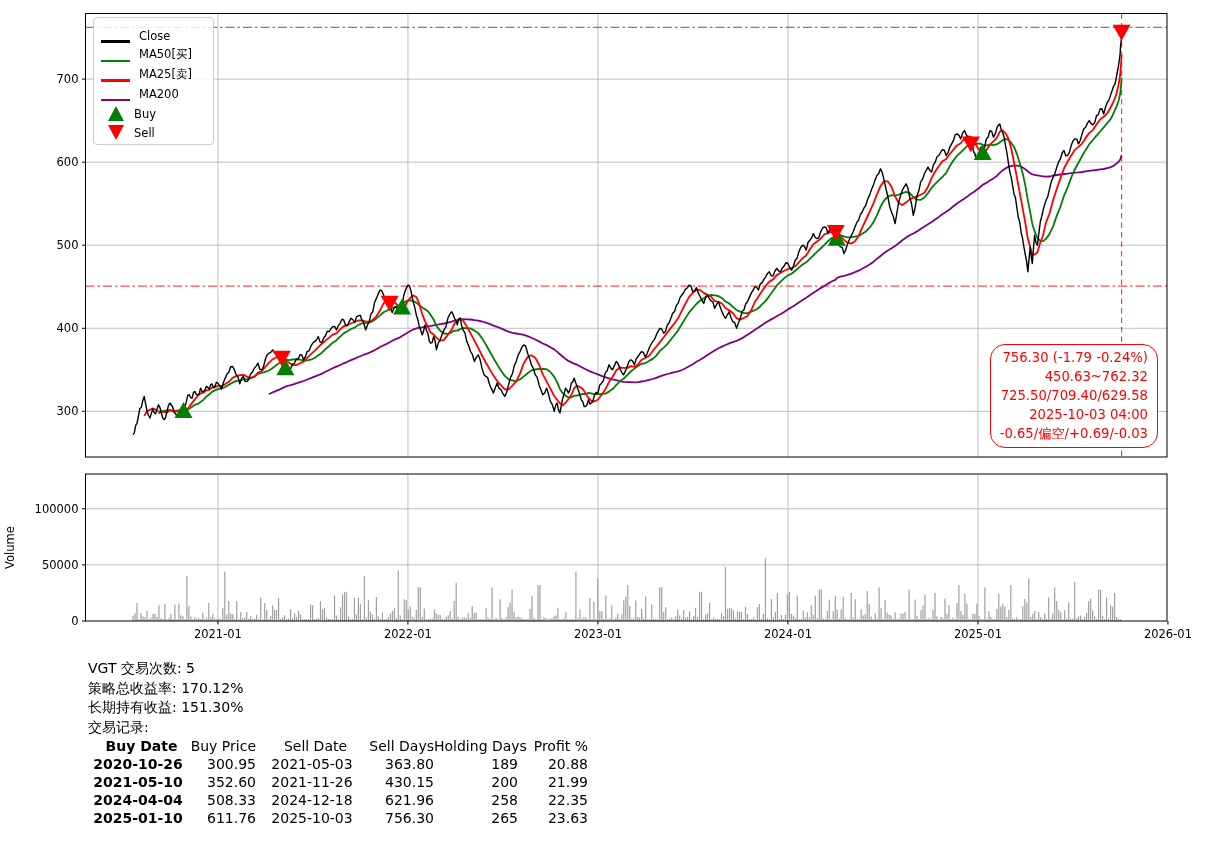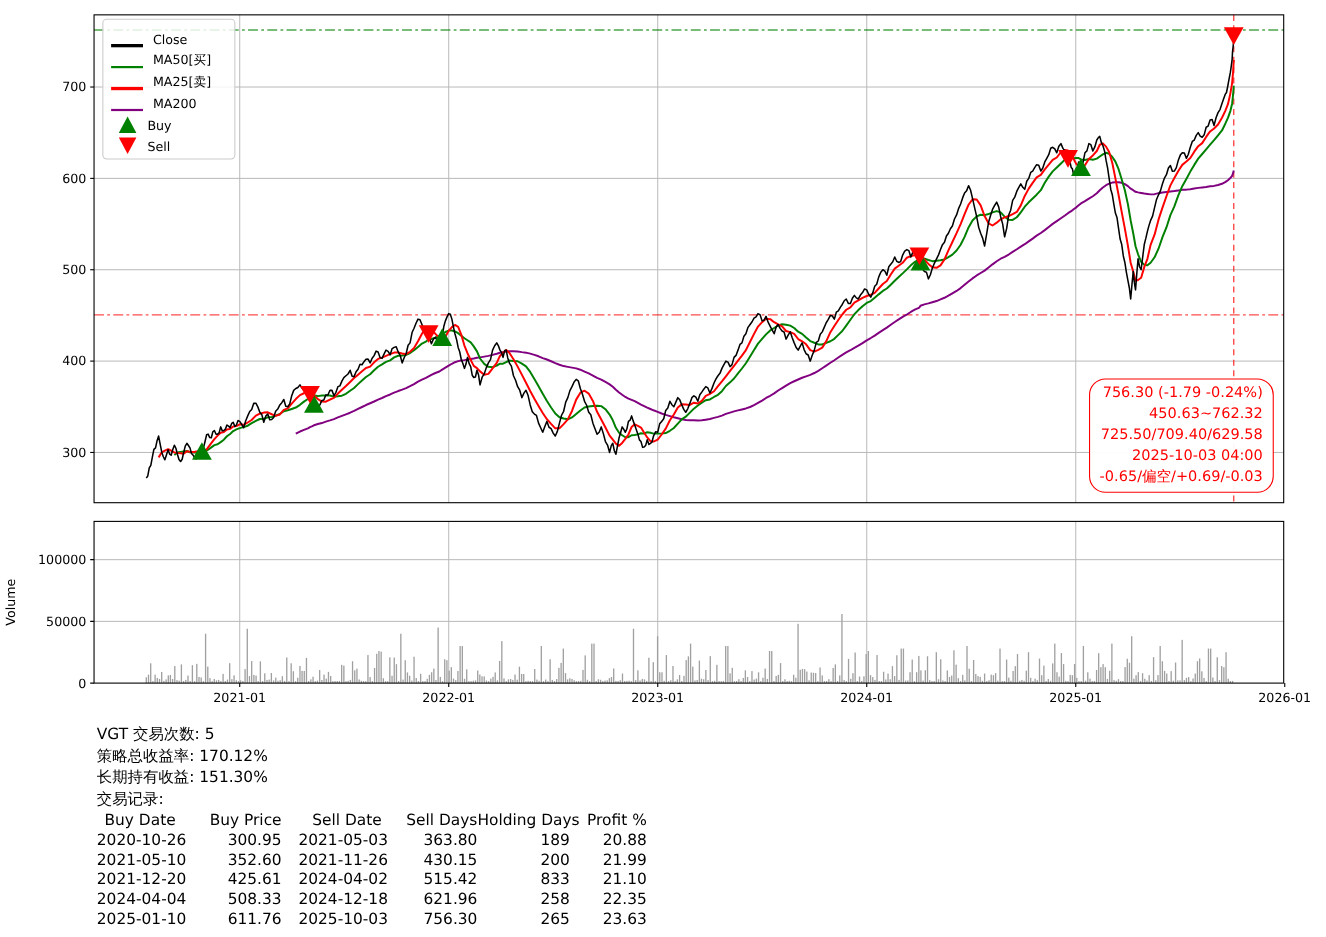--- a/index.html
+++ b/index.html
@@ -14,21 +14,21 @@
              border-bottom:15px solid;margin:0 10px 0 7px;flex:0 0 auto;}
   .lg-tri-down{width:0;height:0;border-left:8px solid transparent;border-right:8px solid transparent;
              border-top:15px solid;margin:0 10px 0 7px;flex:0 0 auto;}
   .lg-label{font-size:11.5px;color:#000;white-space:nowrap;}
   #annotation{position:absolute;right:47px;top:344px;border:1.5px solid #ff0000;border-radius:15px;
           background:rgba(255,255,255,0.95);color:#ff0000;font-size:13.2px;line-height:19px;
           padding:3px 9px 4px 9px;text-align:right;white-space:pre-line;z-index:6;}
   #summary{position:absolute;left:88px;top:659px;font-size:14px;line-height:19.5px;color:#000;}
   .t-head,.t-row{line-height:18px;white-space:nowrap;}
   .t-cell{display:inline-block;box-sizing:border-box;}
-  .c0{width:100px;text-align:left;}
+  .c0{width:100px;text-align:center;font-weight:bold;}
   .c1{width:68px;text-align:right;}
   .c2{width:100px;text-align:center;margin-left:6px;}
   .c3{width:72px;text-align:right;}
   .c4{width:84px;text-align:right;}
   .c5{width:70px;text-align:right;}
   .t-head .c0,.t-head .c2{padding-left:7px;}
 </style>
 </head>
 <body>
 
@@ -654,19 +654,18 @@
     <div>策略总收益率: 170.12%</div>
     <div>长期持有收益: 151.30%</div>
     <div>交易记录:</div>
     <div id="trade-table">
       <div class="t-head">
         <span class="t-cell c0">Buy Date</span><span class="t-cell c1">Buy Price</span><span class="t-cell c2">Sell Date</span><span class="t-cell c3">Sell Days</span><span class="t-cell c4">Holding Days</span><span class="t-cell c5">Profit %</span>
       </div>
       <div id="trade-rows">
           <div class="t-row"><span class="t-cell c0">2020-10-26</span><span class="t-cell c1">300.95</span><span class="t-cell c2">2021-05-03</span><span class="t-cell c3">363.80</span><span class="t-cell c4">189</span><span class="t-cell c5">20.88</span></div>
           <div class="t-row"><span class="t-cell c0">2021-05-10</span><span class="t-cell c1">352.60</span><span class="t-cell c2">2021-11-26</span><span class="t-cell c3">430.15</span><span class="t-cell c4">200</span><span class="t-cell c5">21.99</span></div>
-          <div class="t-row"><span class="t-cell c0">2021-12-20</span><span class="t-cell c1">425.61</span><span class="t-cell c2">2024-04-02</span><span class="t-cell c3">515.42</span><span class="t-cell c4">833</span><span class="t-cell c5">21.10</span></div>
           <div class="t-row"><span class="t-cell c0">2024-04-04</span><span class="t-cell c1">508.33</span><span class="t-cell c2">2024-12-18</span><span class="t-cell c3">621.96</span><span class="t-cell c4">258</span><span class="t-cell c5">22.35</span></div>
           <div class="t-row"><span class="t-cell c0">2025-01-10</span><span class="t-cell c1">611.76</span><span class="t-cell c2">2025-10-03</span><span class="t-cell c3">756.30</span><span class="t-cell c4">265</span><span class="t-cell c5">23.63</span></div>
         </div>
     </div>
   </div>
 </div>
 
 </body></html>

